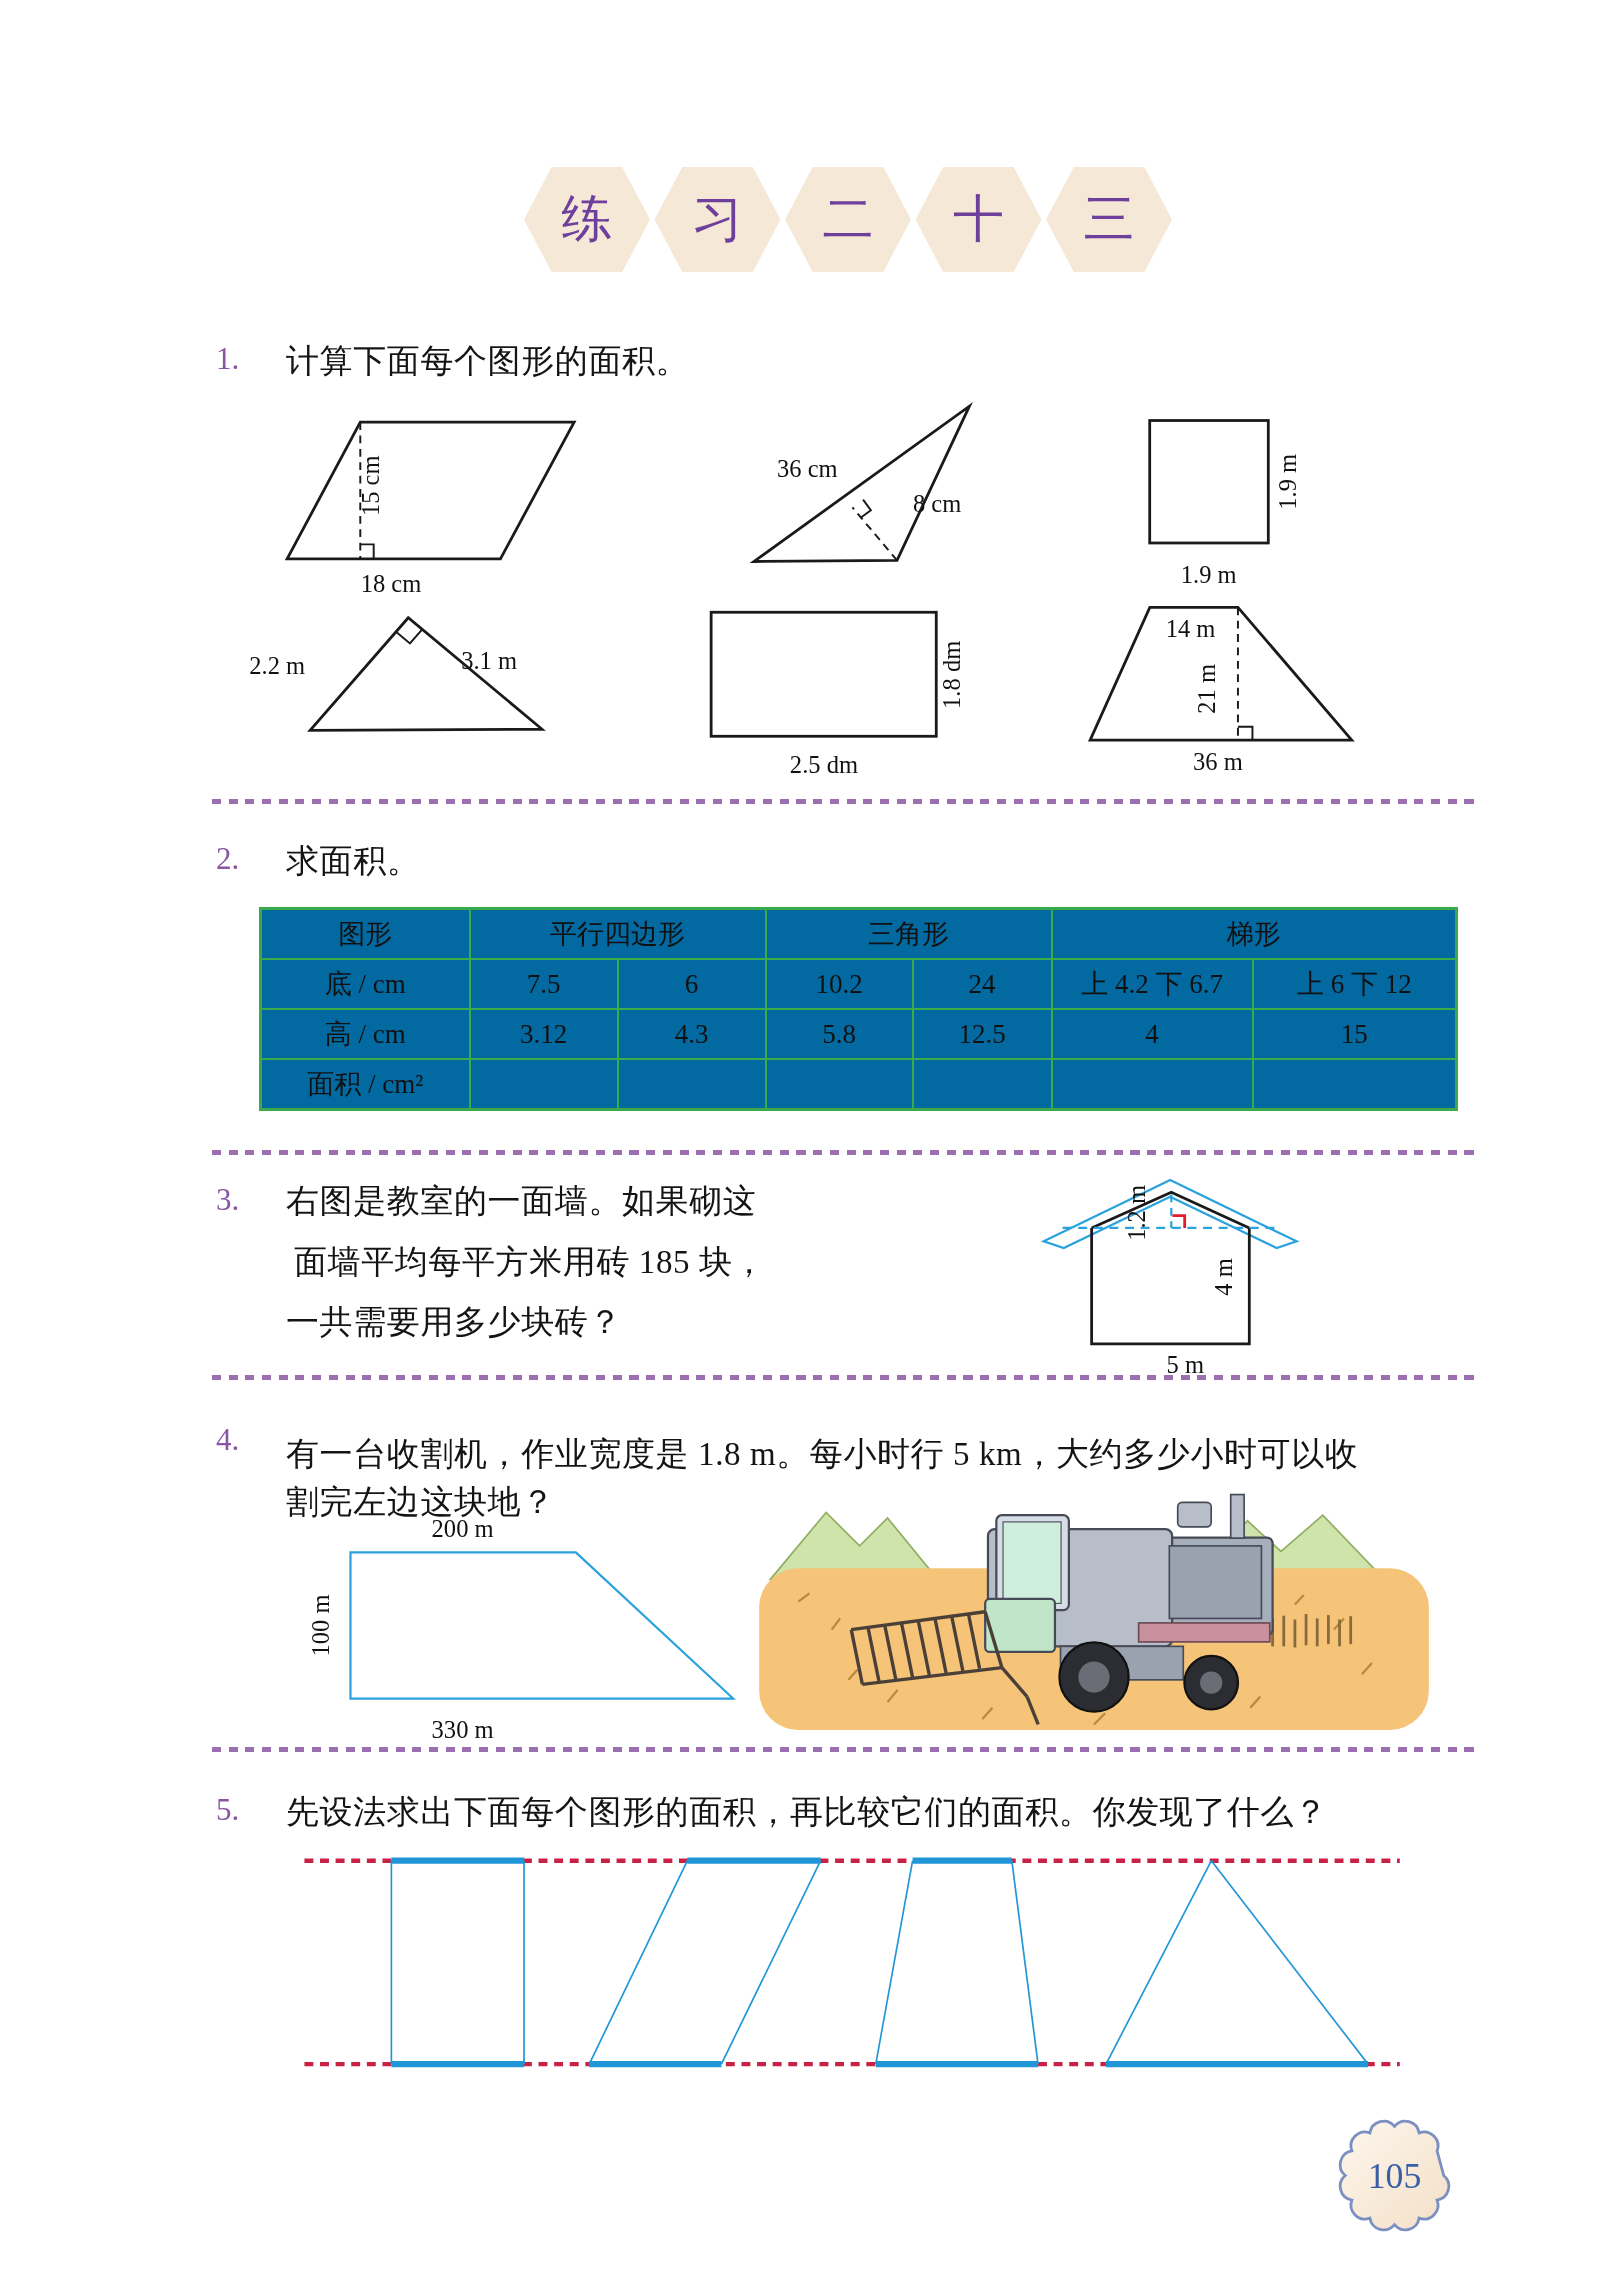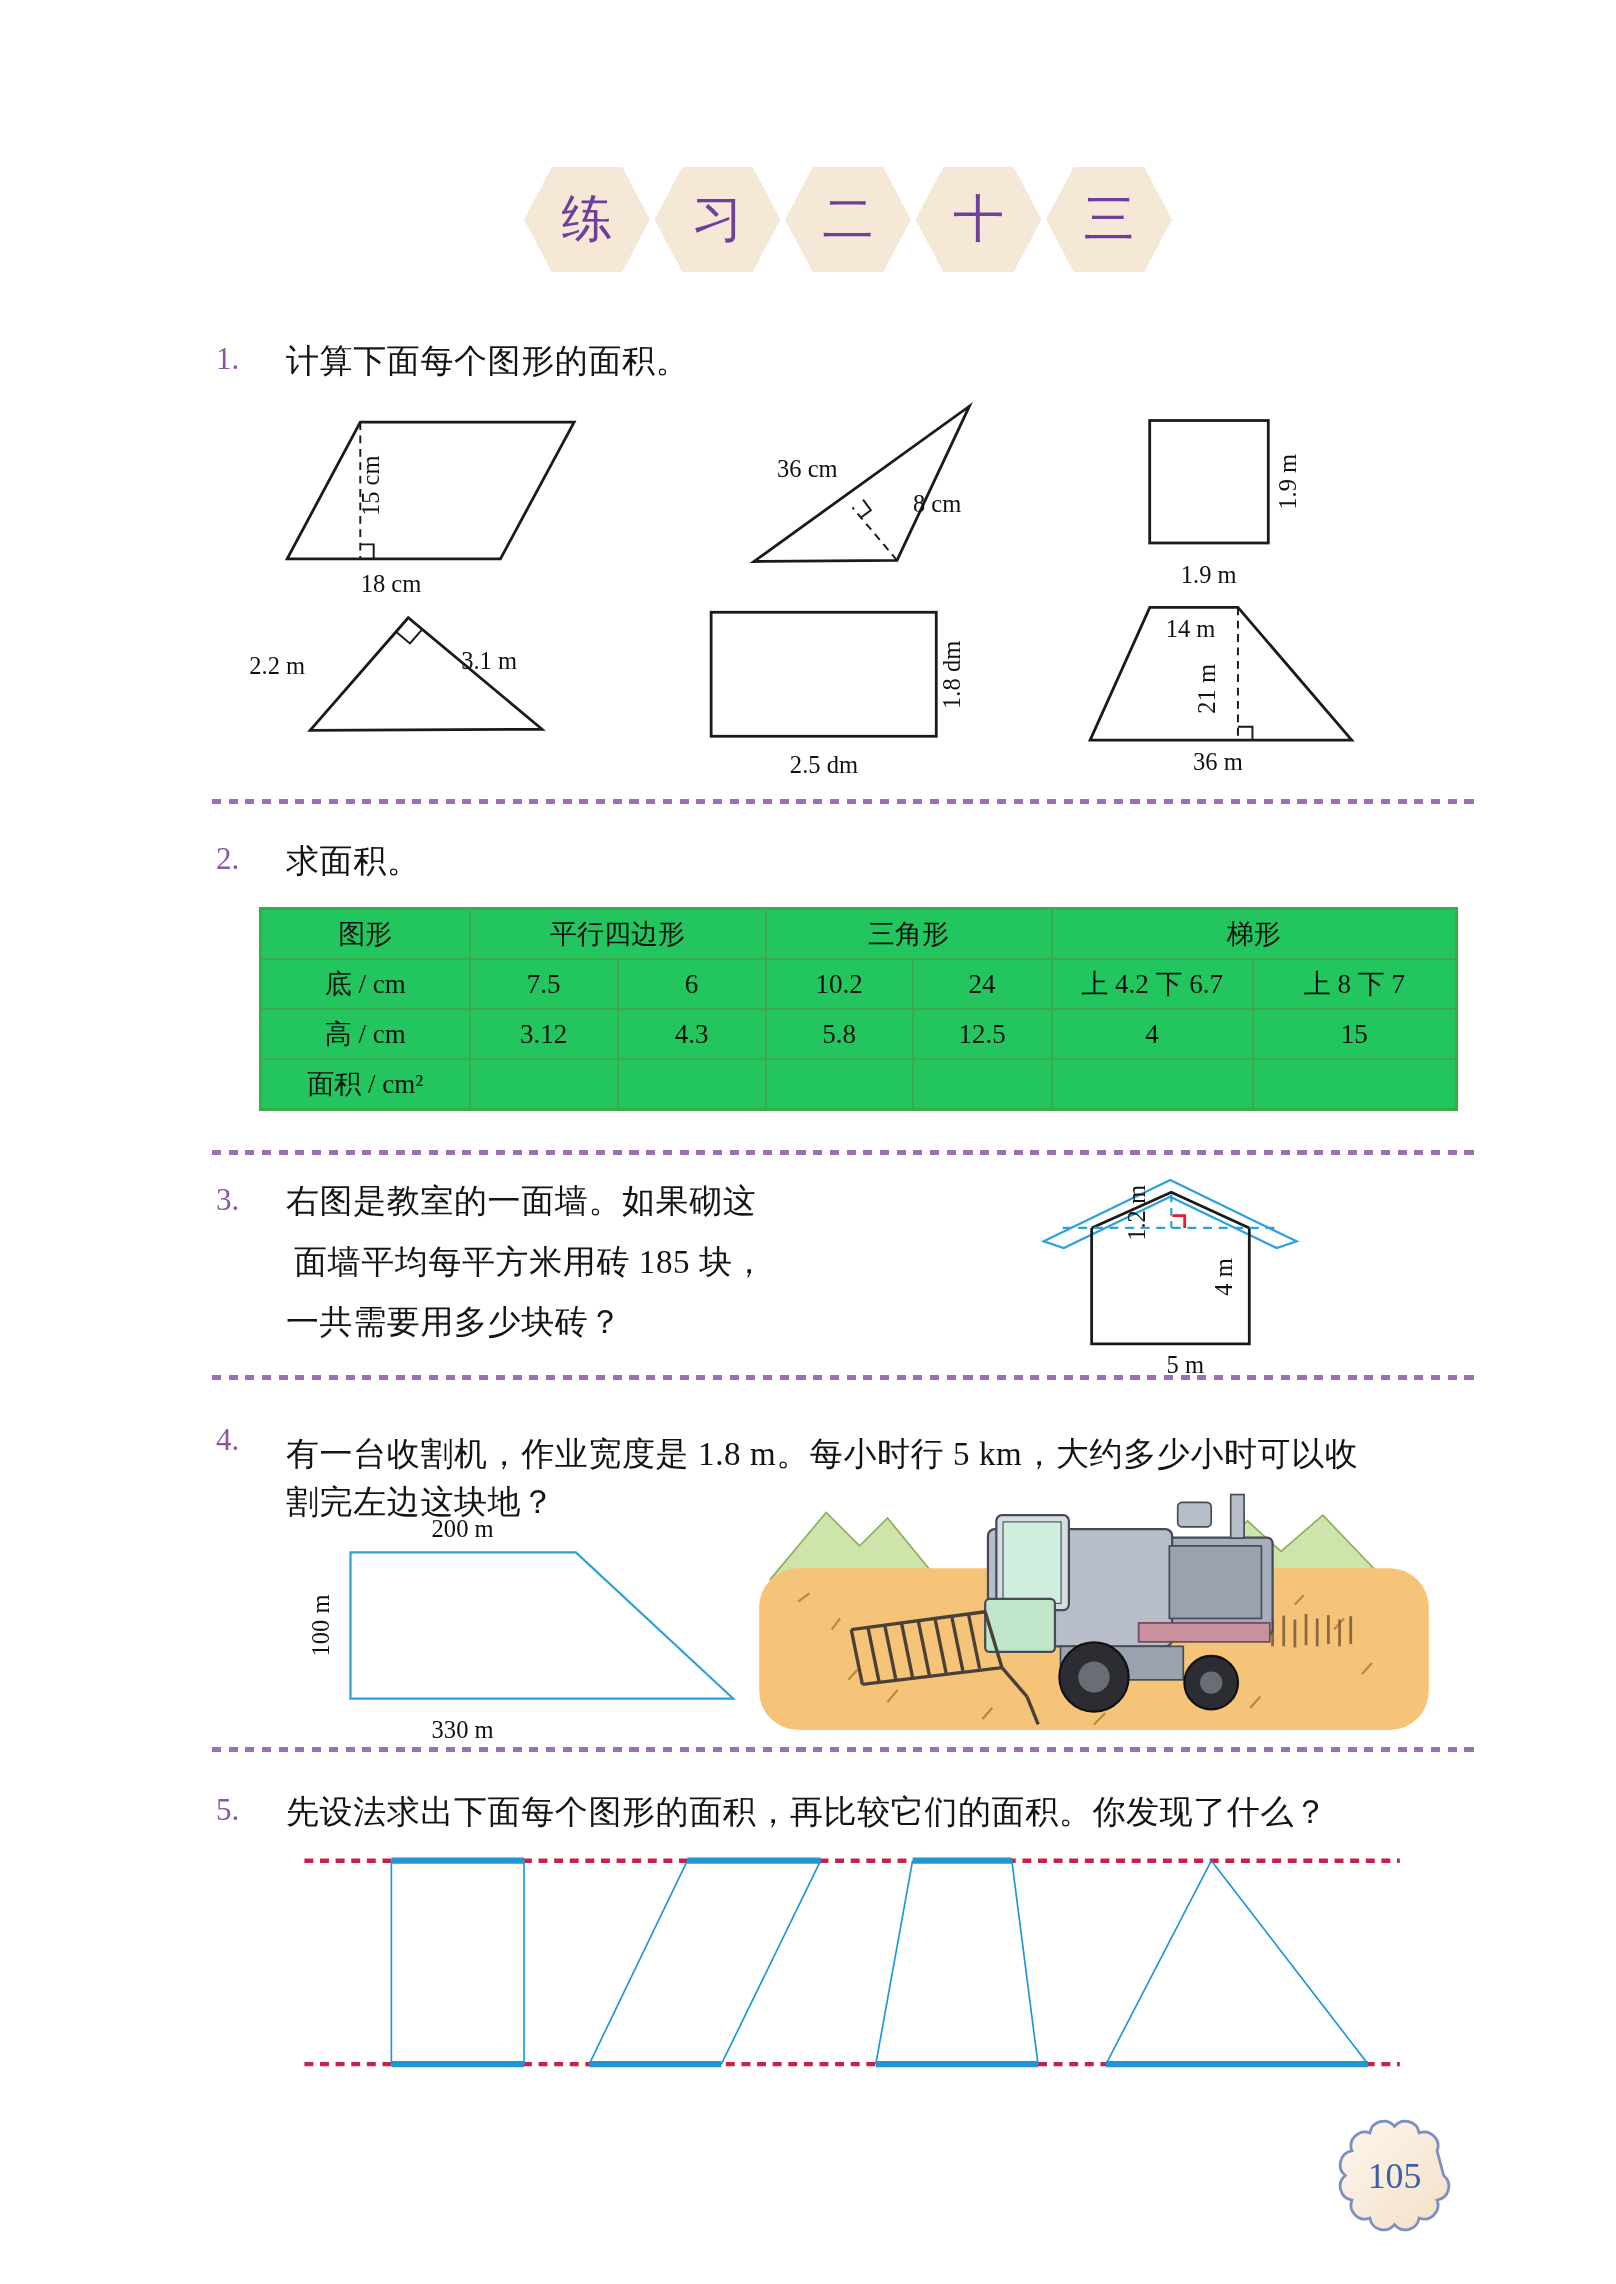--- a/index.html
+++ b/index.html
@@ -12,21 +12,21 @@
        clip-path:polygon(22% 0%,78% 0%,100% 50%,78% 100%,22% 100%,0% 50%);}
   .hex span{font-size:51px;color:#6e3f9b;font-family:"Liberation Serif","DejaVu Serif",serif;}
 
   .pnum{position:absolute;font-size:31px;color:#8a56a4;}
   .ptext{position:absolute;font-size:33px;color:#141414;letter-spacing:0.6px;white-space:nowrap;}
 
   .sep{position:absolute;left:212px;width:1266px;height:4.5px;
        background:repeating-linear-gradient(90deg,#9b6fb0 0 9px,rgba(0,0,0,0) 9px 16.7px);}
 
   
-  .area-table{position:absolute;left:259px;top:907px;border-collapse:collapse;background:#22c55e;
+  .area-table{position:absolute;left:259px;top:907px;border-collapse:collapse;background:#0369a1;
               border:3.3px solid #3aaa4a;table-layout:fixed;}
   .area-table td{border:2.2px solid #3aaa4a;height:48px;text-align:center;vertical-align:middle;
                  font-size:27px;color:#111;padding:0 3.3px;overflow:hidden;white-space:nowrap;}
 
   svg{position:absolute;overflow:visible;}
   .blackline{stroke:#1a1a1a;stroke-width:5;fill:none;}
   .dashline{stroke:#1a1a1a;stroke-width:3.5;fill:none;stroke-dasharray:14 10;}
   .anglemark{stroke:#1a1a1a;stroke-width:3.5;fill:none;}
   .svgdim{font-size:44px;fill:#111;text-anchor:middle;font-family:"Liberation Serif","DejaVu Serif",serif;}
   .reddash{stroke:#c92146;stroke-width:8;stroke-dasharray:16 12;fill:none;}
@@ -124,21 +124,21 @@
       <td colspan="2">三角形</td>
       <td colspan="2">梯形</td>
     </tr>
     <tr>
       <td>底 / cm</td>
       <td>7.5</td>
       <td>6</td>
       <td>10.2</td>
       <td>24</td>
       <td>上 4.2 下 6.7</td>
-      <td>上 8 下 7</td>
+      <td>上 6 下 12</td>
     </tr>
     <tr>
       <td>高 / cm</td>
       <td>3.12</td>
       <td>4.3</td>
       <td>5.8</td>
       <td>12.5</td>
       <td>4</td>
       <td>15</td>
     </tr>

